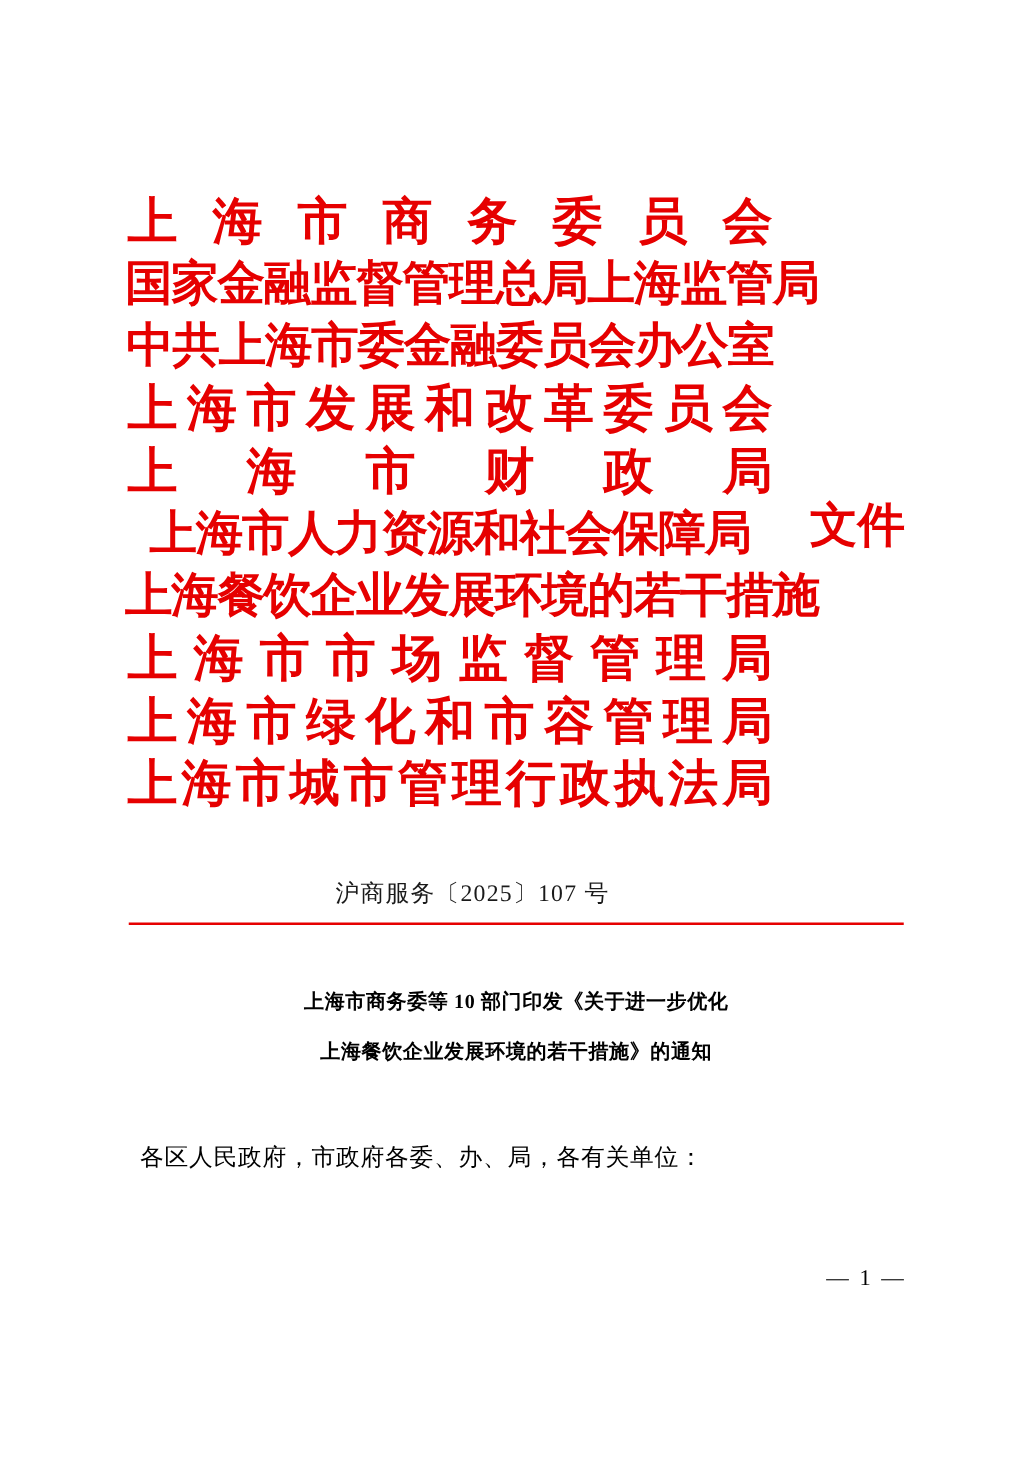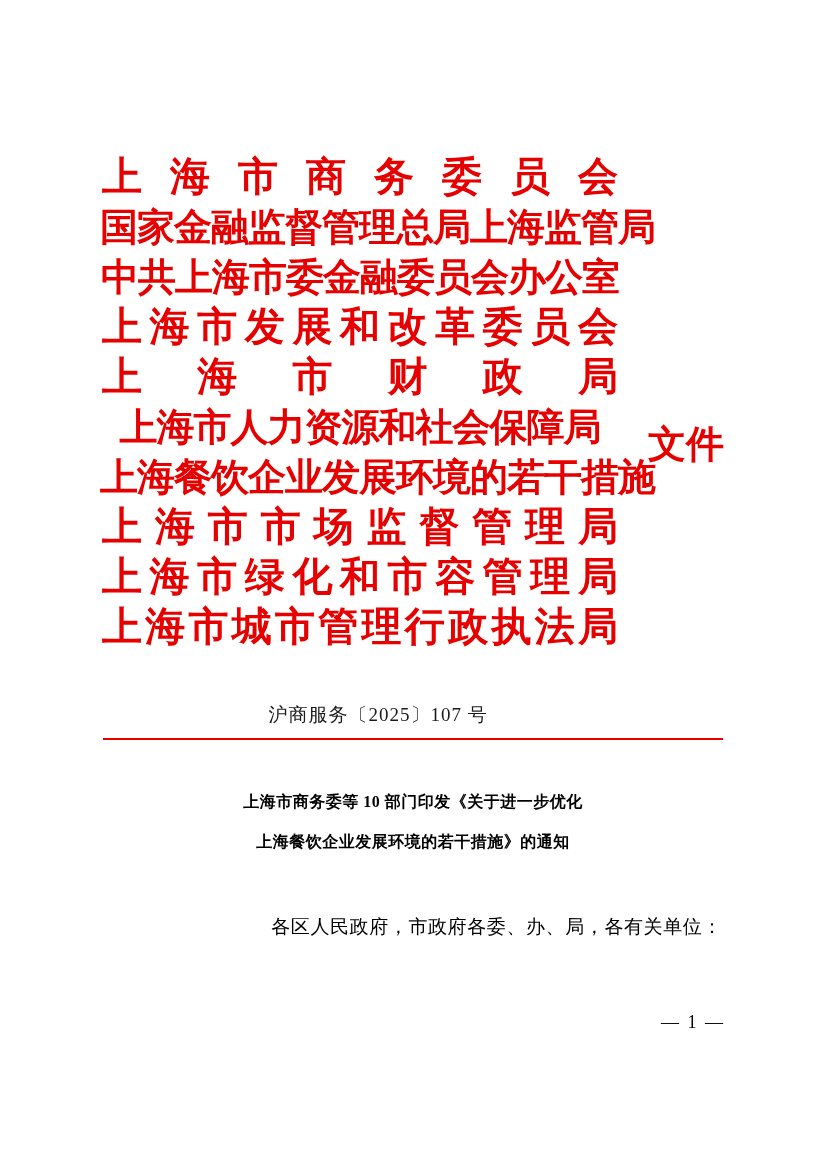--- a/index.html
+++ b/index.html
@@ -60,21 +60,20 @@
   .wenjian {
     position: absolute;
     left: 648px;
     top: 398px;
     color: #e60000;
     font-family: "Liberation Serif", "DejaVu Serif", serif;
     font-weight: 700;
     font-size: 38px;
     line-height: 46px;
     white-space: nowrap;
-    margin-top: 23px;
   }
 
   
   .doc-number {
     position: absolute;
     left: 0;
     top: 702px;
     width: 756px;
     text-align: center;
     font-family: "Liberation Serif", "DejaVu Serif", serif;
@@ -112,21 +111,20 @@
   .body-text {
     position: absolute;
     left: 112px;
     top: 908px;
     width: 610px;
     font-family: "Liberation Serif", "DejaVu Serif", serif;
     font-size: 19px;
     line-height: 38px;
     color: #000;
     letter-spacing: 0.6px;
-    text-align: right;
   }
   .body-text .indent { text-indent: 38px; }
 
   
   .page-number {
     position: absolute;
     left: 0;
     top: 1012px;
     width: 826px;
     text-align: center;

